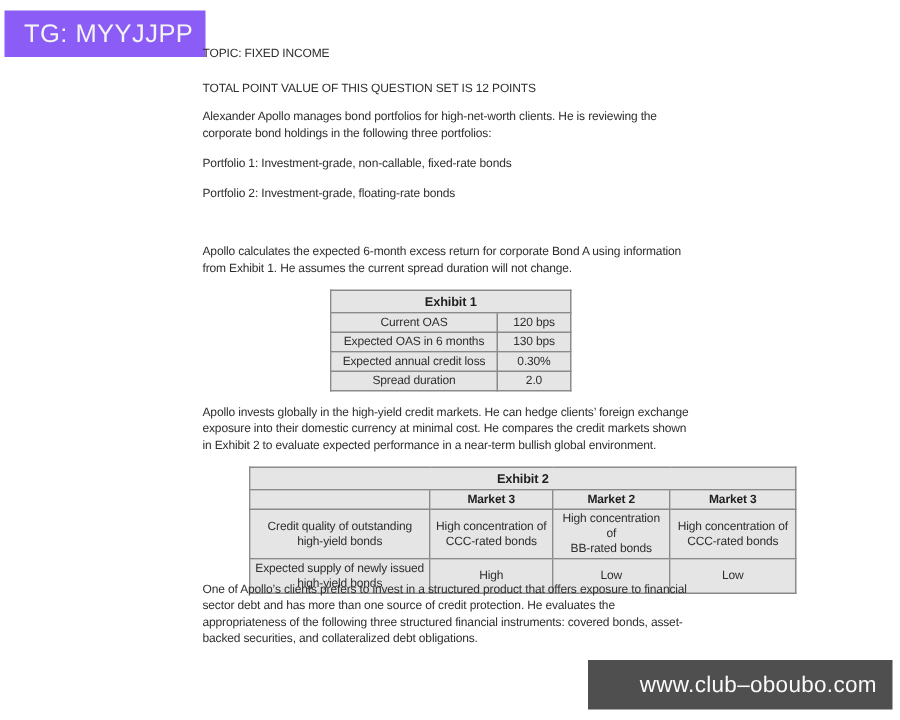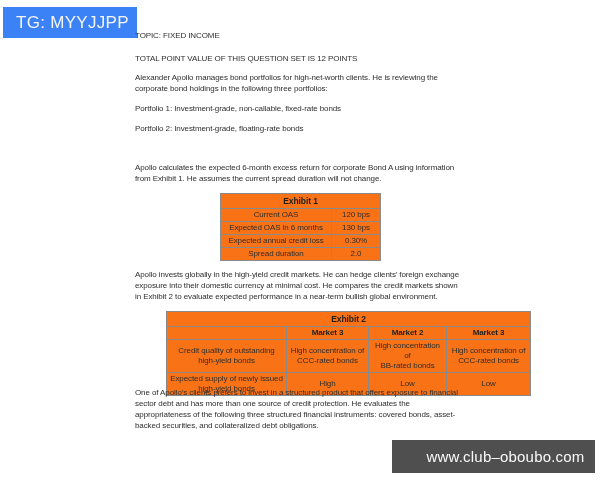--- a/index.html
+++ b/index.html
@@ -3,21 +3,21 @@
 <meta charset="utf-8">
 <style>
   * { margin: 0; padding: 0; box-sizing: border-box; }
   html, body { width: 600px; height: 480px; background: #ffffff; }
   body { font-family: "Liberation Sans", sans-serif; position: relative; overflow: hidden; }
 
   .page { position: absolute; inset: 0; background: #ffffff; }
 
   .tag-bar {
     position: absolute; left: 3px; top: 7px; width: 134px; height: 31px;
-    background: #3b82f6; color: #f4f4f4;
+    background: #8b5cf6; color: #f4f4f4;
     display: flex; align-items: center; padding-left: 13px;
     font-size: 17px; letter-spacing: 0.3px;
   }
 
   .site-bar {
     position: absolute; left: 392px; top: 440px; width: 203px; height: 33px;
     background: #4f4f4f; color: #fafafa;
     display: flex; align-items: center; justify-content: center;
     font-size: 15px; letter-spacing: 0.2px; padding-left: 24px;
   }
@@ -25,21 +25,21 @@
   .txt {
     position: absolute; left: 135px;
     font-size: 8px; line-height: 11px; letter-spacing: -0.1px;
     color: #2e2e2e; white-space: pre-line; width: 395px;
   }
 
   table { border-collapse: collapse; position: absolute; table-layout: fixed; }
   th, td {
     border: 1px solid #8a8a8a;
     font-size: 8px; line-height: 10px; letter-spacing: -0.1px;
-    color: #2e2e2e; padding: 1px 3px; background: #f97316;
+    color: #2e2e2e; padding: 1px 3px; background: #e5e5e5;
     white-space: pre-line; overflow: hidden;
   }
   th.tbl-title { font-size: 8.5px; font-weight: bold; color: #1f1f1f; text-align: center; padding: 2px 3px; }
   th.col-head { font-weight: bold; color: #1f1f1f; text-align: center; }
   td.val { text-align: center; }
   td.lbl { text-align: center; }
   td.ctr { text-align: center; vertical-align: middle; }
 
   .exh1 { left: 220px; top: 193px; width: 160px; }
   .exh2 { left: 118px; top: 311px; width: 364px; margin-left: 48px; }

